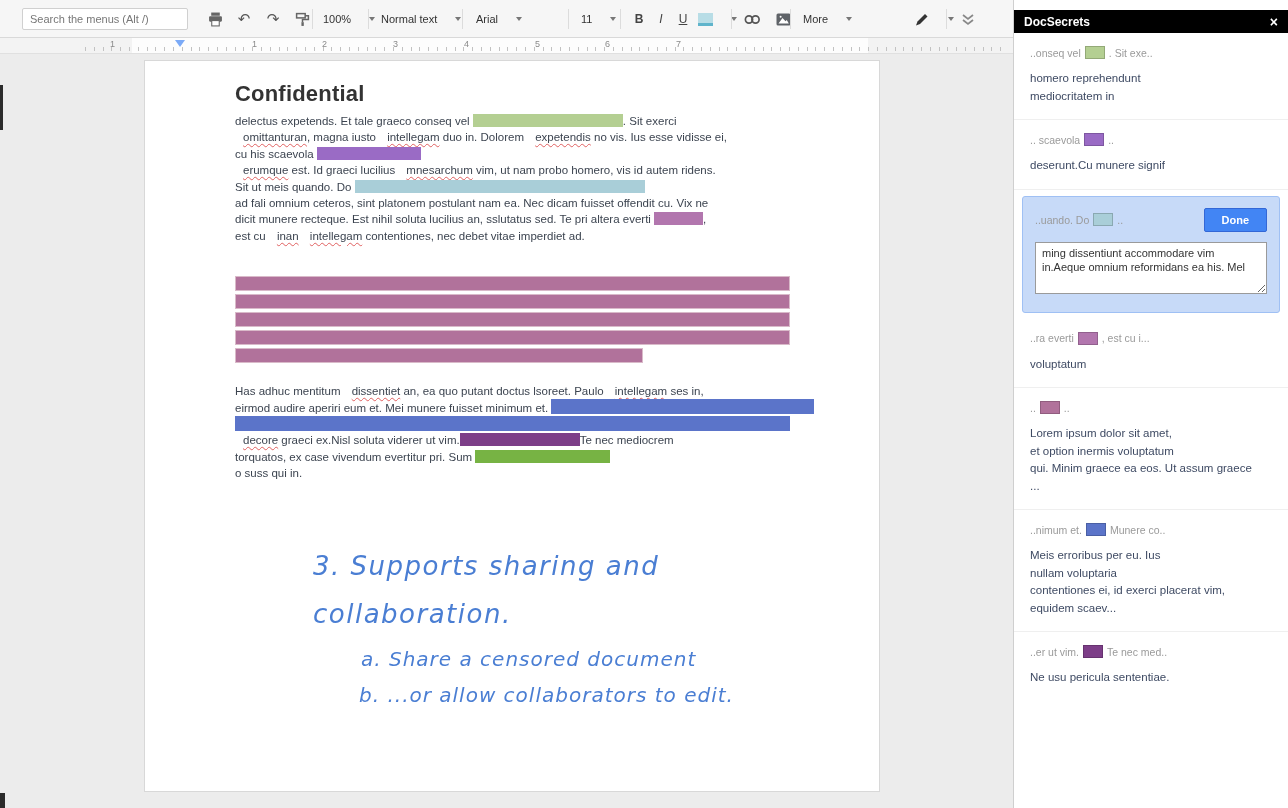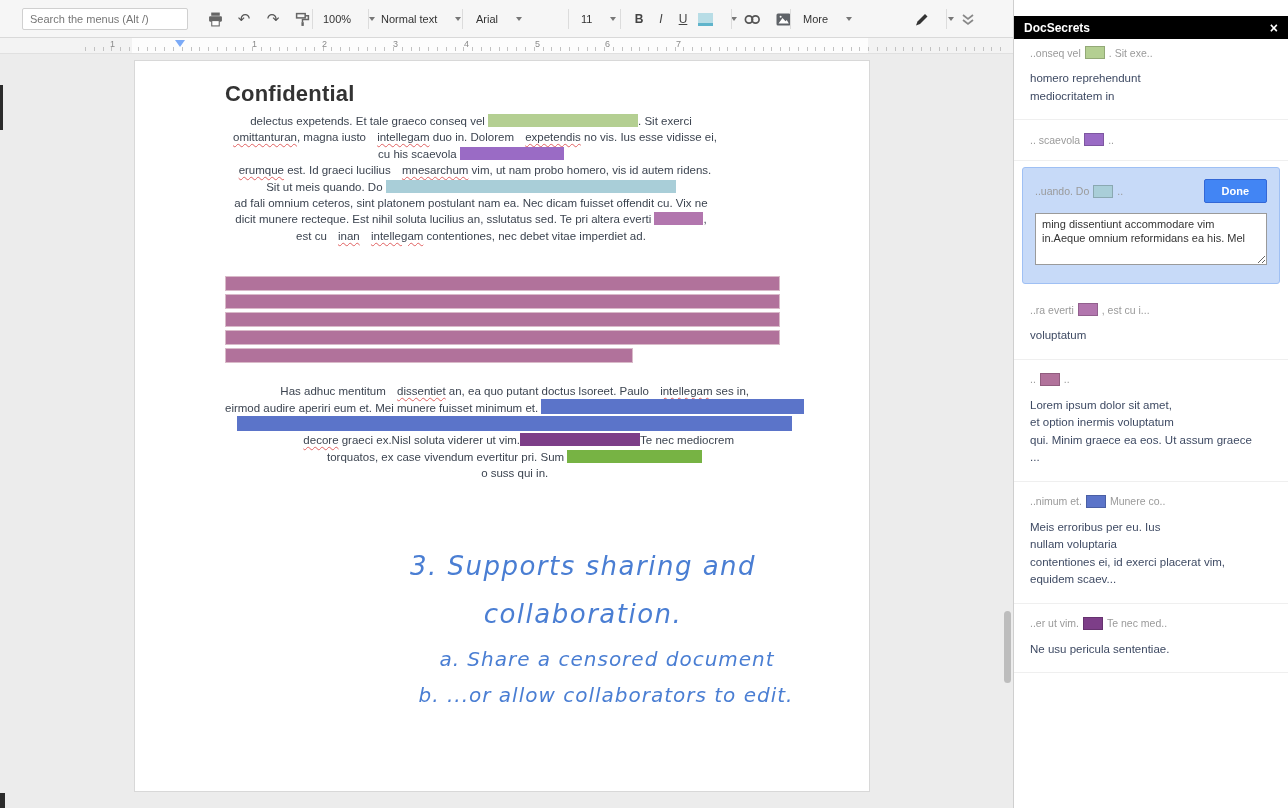--- a/index.html
+++ b/index.html
@@ -32,21 +32,21 @@
            background:#f3f3f3; border-bottom:1px solid #e0e0e0; }
   .page-band { position:absolute; left:132px; width:736px; top:0; bottom:0; background:#fdfdfd; }
   .ticks { position:absolute; left:85px; right:6px; bottom:2px; height:4px;
            background:repeating-linear-gradient(90deg,#c2c2c2 0 1px,transparent 1px 8.8px); }
   .rnum { position:absolute; top:1px; font-size:9px; color:#8a8a8a; }
   .rmarker { position:absolute; left:175px; top:2px; width:0; height:0;
              border-left:5px solid transparent; border-right:5px solid transparent;
              border-top:7px solid #7baaf7; }
 
   
-  .canvas { position:absolute; left:2px; top:55px; width:1013px; height:753px; background:#ececec;text-align:center; }
+  .canvas { position:absolute; left:12px; top:55px; width:1013px; height:753px; background:#ececec; }
   .page { position:absolute; left:132px; top:5px; width:736px; height:732px;
           background:#fff; border:1px solid #d8d8d8; }
   .scroll-thumb { position:absolute; left:1002px; top:556px; width:7px; height:72px;
                   background:#bdbdbd; border-radius:4px; }
   .edge-a { position:absolute; left:0; top:85px; width:3px; height:45px; background:#2b2b2b; }
   .edge-b { position:absolute; left:0; top:793px; width:5px; height:15px; background:#2b2b2b; }
 
   
   .doc-title { position:absolute; left:90px; top:20px; font-size:22px; font-weight:bold;
                color:#333; letter-spacing:0.2px; }
@@ -60,21 +60,21 @@
   .bar { height:15px; margin-bottom:3px; border:1px solid #d9bac9; }
 
   .hand { position:absolute; left:168px; top:488px; width:560px; color:#4a7ed3;
           font-style:italic; font-family:"DejaVu Sans",sans-serif; }
   .hand .lg { font-size:26px; letter-spacing:1.5px; line-height:34px; margin-bottom:14px; }
   .hand .sm { font-size:20px; letter-spacing:1px; line-height:28px; margin-bottom:8px; }
 
   
   .sidebar { position:absolute; right:0; top:0; width:275px; height:808px;
              background:#fff; border-left:1px solid #cfcfcf; }
-  .sb-header { position:absolute; left:0; top:16px; right:0; height:23px; background:#000;
+  .sb-header { position:absolute; left:0; top:10px; right:0; height:23px; background:#000;
                color:#fff; display:flex; align-items:center; justify-content:space-between;
                padding:0 10px; font-size:12px; font-weight:bold; }
   .sb-close { color:#fff; font-size:14px; font-weight:bold; cursor:default; }
   .sb-scroll { position:absolute; left:0; right:0; top:33px; bottom:110px; overflow:hidden; }
   .sb-item { padding:13px 16px 14px; border-bottom:1px solid #efefef; }
   .sb-item.sel { margin:6px 8px; border:1px solid #9fc0f4; border-bottom:1px solid #9fc0f4;
                  border-radius:3px; background:#c7daf8; padding:11px 12px 14px; }
   .sb-title { font-size:10.5px; color:#9a9a9a; display:flex; align-items:center; }
   .swatch { display:inline-block; width:20px; height:13px; margin:0 4px;
             border:1px solid rgba(0,0,0,0.18); }
@@ -279,20 +279,21 @@
         </div>
         <div class="sb-body">homero reprehendunt
 mediocritatem in</div>
       </div>
       <div class="sb-item">
         <div class="sb-title">
           <span>.. scaevola </span>
           <span class="swatch" style="background: rgb(154, 107, 197);"></span>
           <span> ..</span>
         </div>
+        <div class="sb-body">deserunt.Cu munere signif</div>
       </div>
       <div class="sb-item sel"><div class="sb-title">
           <span>..uando. Do </span>
           <span class="swatch" style="background: rgb(169, 206, 216);"></span>
           <span> ..</span>
           <button class="done-btn">Done</button>
         </div><textarea class="sb-textarea" style="">ming dissentiunt accommodare vim in.Aeque omnium reformidans ea his. Mel</textarea></div>
       <div class="sb-item">
         <div class="sb-title">
           <span>..ra everti </span>

